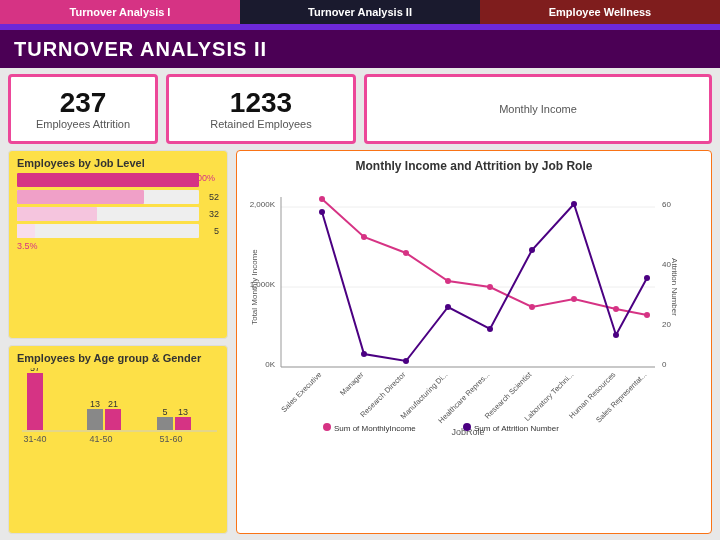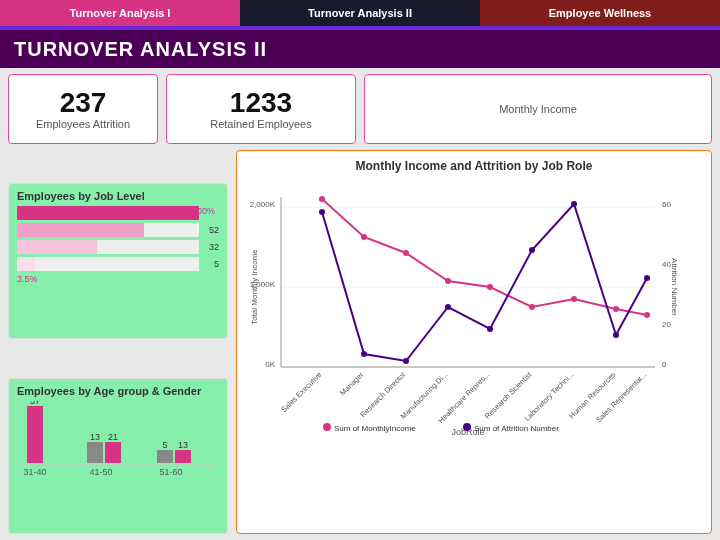--- a/index.html
+++ b/index.html
@@ -8,21 +8,21 @@
       height: 540px;
       background: #e8e8e8;
       font-family: Arial, sans-serif;
       overflow: hidden;
     }
 
     
     .top-nav {
       display: flex;
       background: #ccc;
-      border-bottom: 4px solid #6d28d9;
+      border-bottom: 6px solid #6d28d9;
       height: 30px;
     }
     .nav-tab {
       flex: 1;
       display: flex;
       align-items: center;
       justify-content: center;
       font-size: 11px;
       font-weight: bold;
       cursor: pointer;
@@ -56,21 +56,21 @@
     }
 
     
     .kpi-row {
       display: flex;
       gap: 8px;
       height: 70px;
     }
     .kpi-card {
       background: white;
-      border: 1px solid #ec4899;
+      border: 3px solid #ec4899;
       border-radius: 4px;
       display: flex;
       flex-direction: column;
       align-items: center;
       justify-content: center;
       padding: 6px 10px;
     }
     .kpi-card.small { flex: 0 0 150px; }
     .kpi-card.medium { flex: 0 0 190px; }
     .kpi-card.large { flex: 1; }
@@ -96,27 +96,26 @@
     
     .left-panel {
       display: flex;
       flex-direction: column;
       gap: 6px;
       width: 220px;
       flex-shrink: 0;
     }
 
     .chart-card {
-      background: #86efac;
+      background: #fde047;
       border: 1px solid #ddd;
       border-radius: 4px;
       padding: 6px 8px;
       flex: 1;
       overflow: hidden;
-      margin-top: 33px;
     }
     .chart-title {
       font-size: 11px;
       font-weight: bold;
       color: #333;
       margin-bottom: 4px;
     }
 
     
     .job-level-chart {

